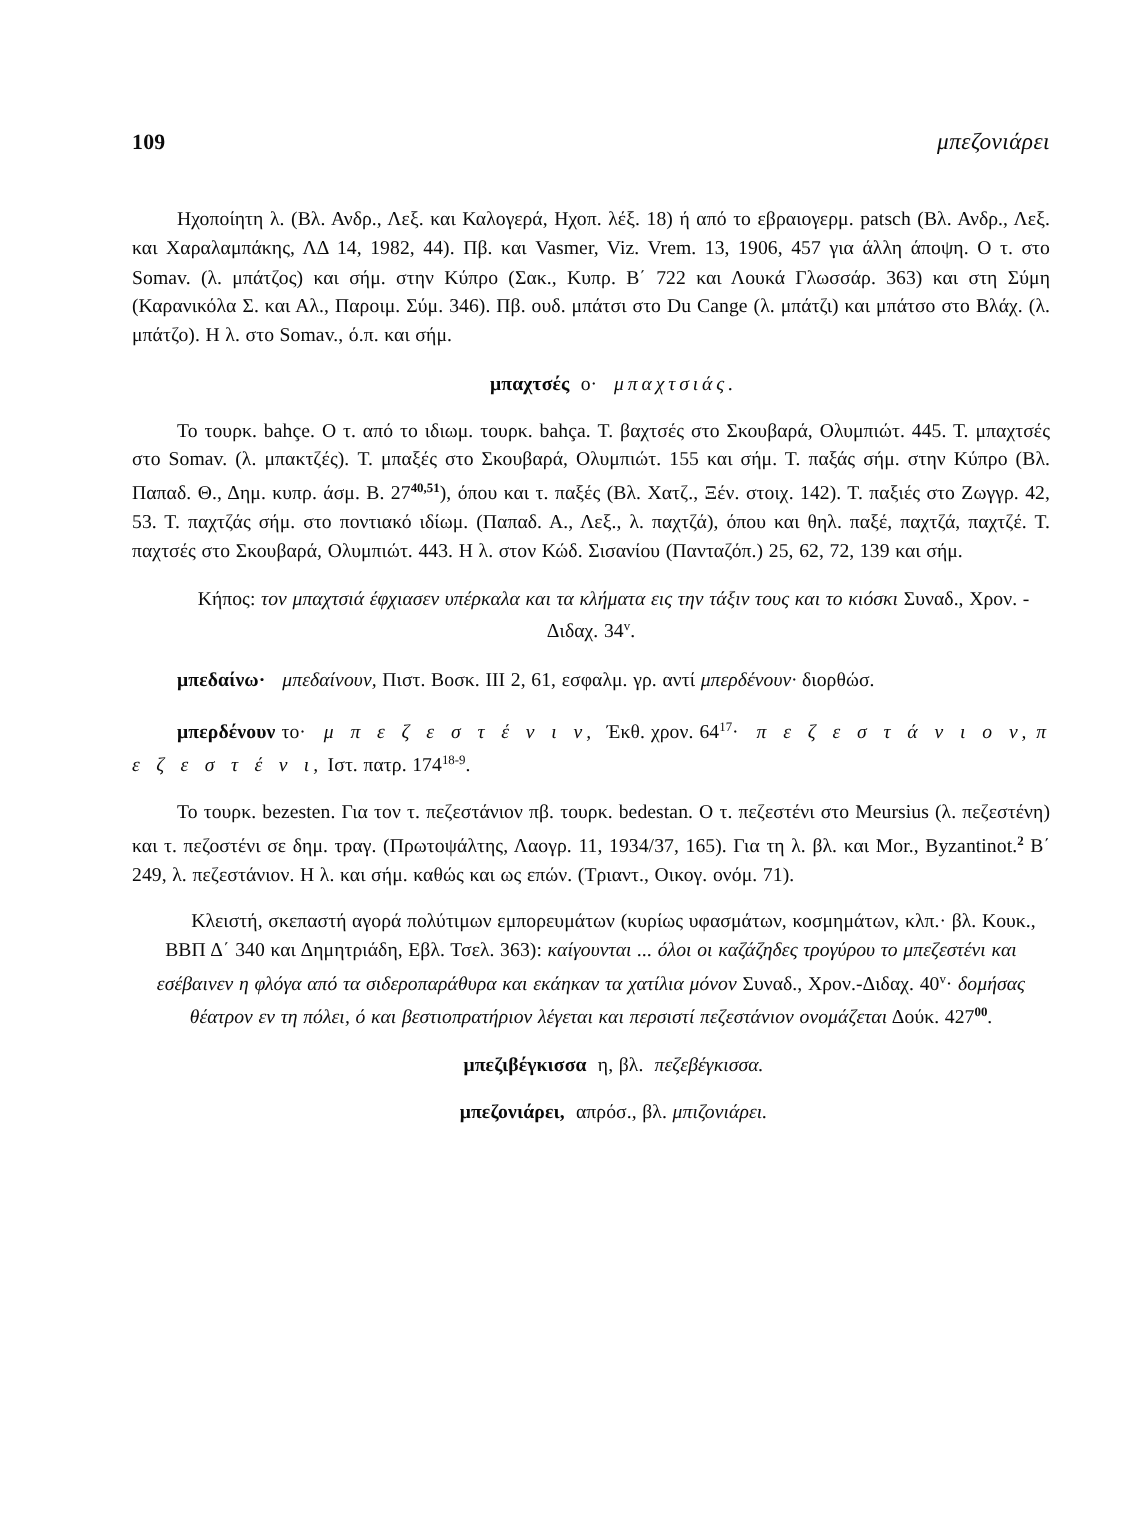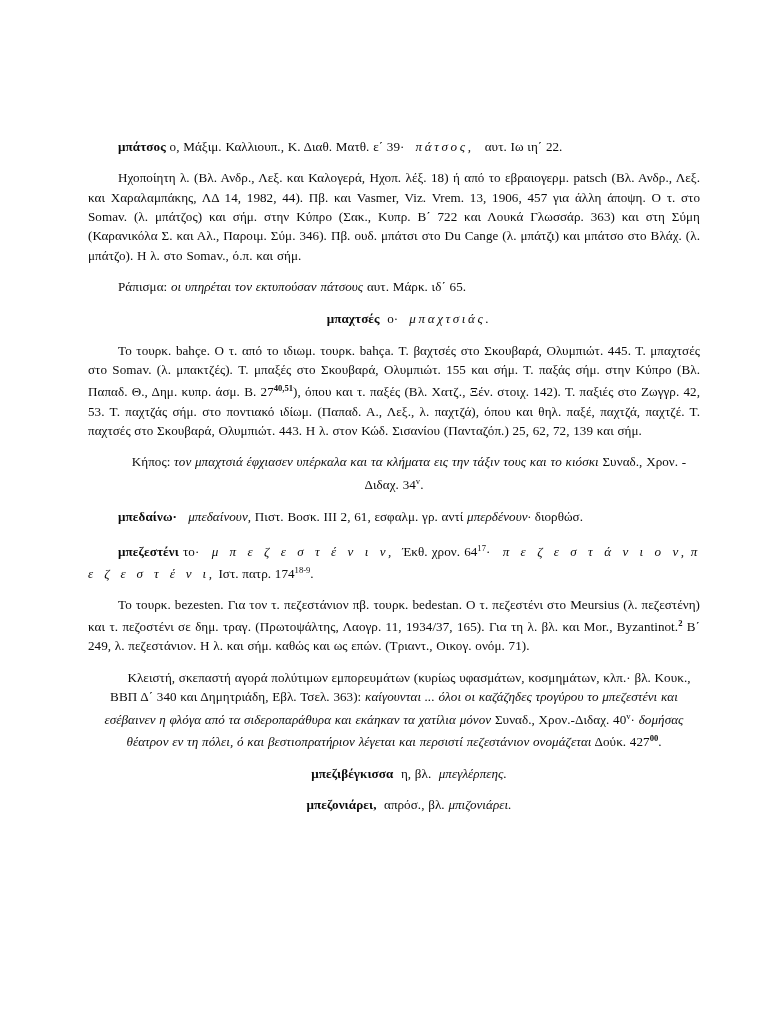--- a/index.html
+++ b/index.html
@@ -94,41 +94,33 @@
     letter-spacing: 0;
   }
   .quote { font-style: italic; }
   .rom { font-style: normal; }
 </style>
 </head>
 <body>
 
 <div class="page">
 
+  <div class="runhead">
+    <span class="folio">109</span>
+    <span class="runword">μπεζονιάρει</span>
+  </div>
 
   <div class="column">
 
 
-    <p class="blk ind gap-lg">
-      <span class="hw">μπάτσος</span>
-      <span class="rom">ο,</span>
-      <span class="rom">Μάξιμ. Καλλιουπ., Κ. Διαθ. Ματθ. ε΄ 39·</span>
-      &nbsp;&nbsp;<span class="sp">πάτσος,</span>
-      &nbsp;&nbsp;<span class="rom">αυτ. Ιω ιη΄ 22.</span>
-    </p>
 
     <p class="blk ind gap-sm">
       <span>Ηχοποίητη λ. (Βλ. Ανδρ., Λεξ. και Καλογερά, Ηχοπ. λέξ. 18) ή από το εβραιογερμ. patsch (Βλ. Ανδρ., Λεξ. και Χαραλαμπάκης, ΛΔ 14, 1982, 44). Πβ. και Vasmer, Viz. Vrem. 13, 1906, 457 για άλλη άποψη. Ο τ. στο Somav. (λ. μπάτζος) και σήμ. στην Κύπρο (Σακ., Κυπρ. Β΄ 722 και Λουκά Γλωσσάρ. 363) και στη Σύμη (Καρανικόλα Σ. και Αλ., Παροιμ. Σύμ. 346). Πβ. ουδ. μπάτσι στο Du Cange (λ. μπάτζι) και μπάτσο στο Βλάχ. (λ. μπάτζο). Η λ. στο Somav., ό.π. και σήμ.</span>
     </p>
 
-    <p class="blk ind gap-sm">
-      <span class="rom">Ράπισμα:</span>
-      <span class="quote">οι υπηρέται τον εκτυπούσαν πάτσους</span>
-      <span class="rom">αυτ. Μάρκ. ιδ΄ 65.</span>
-    </p>
 
     <p class="blk ind gap-lg last">
       <span class="hw">μπαχτσές</span>
       &nbsp;<span class="rom">ο·</span>
       &nbsp;&nbsp;<span class="sp">μπαχτσιάς.</span>
     </p>
 
     <p class="blk ind gap-sm"><span>Το τουρκ. bahçe. Ο τ. από το ιδιωμ. τουρκ. bahça. Τ. βαχτσές στο Σκουβαρά, Ολυμπιώτ. 445. Τ. μπαχτσές στο Somav. (λ. μπακτζές). Τ. μπαξές στο Σκουβαρά, Ολυμπιώτ. 155 και σήμ. Τ. παξάς σήμ. στην Κύπρο (Βλ. Παπαδ. Θ., Δημ. κυπρ. άσμ. Β. 27</span><span class="sup">40,51</span><span>), όπου και τ. παξές (Βλ. Χατζ., Ξέν. στοιχ. 142). Τ. παξιές στο Ζωγγρ. 42, 53. Τ. παχτζάς σήμ. στο ποντιακό ιδίωμ. (Παπαδ. Α., Λεξ., λ. παχτζά), όπου και θηλ. παξέ, παχτζά, παχτζέ. Τ. παχτσές στο Σκουβαρά, Ολυμπιώτ. 443. Η λ. στον Κώδ. Σισανίου (Πανταζόπ.) 25, 62, 72, 139 και σήμ.</span></p>
 
     <p class="blk ind gap-sm last">
@@ -142,37 +134,37 @@
     <p class="blk ind gap-lg">
       <span class="hw">μπεδαίνω·</span>
       &nbsp;&nbsp;<span class="it">μπεδαίνουν,</span>
       <span class="rom">Πιστ. Βοσκ. III 2, 61, εσφαλμ. γρ. αντί</span>
       <span class="it">μπερδένουν·</span>
       <span class="rom">διορθώσ.</span>
     </p>
 
 
     <p class="blk ind gap-lg">
-      <span class="hw">μπεζεστένι</span>
+      <span class="hw">μπερδένουν</span>
       <span class="rom">το·</span>
       &nbsp;&nbsp;<span class="sp">μ π ε ζ ε σ τ έ ν ι ν,</span>
       &nbsp;<span class="rom">Έκθ. χρον. 64</span><span class="sup-l">17</span><span class="rom">·</span>
       &nbsp;&nbsp;<span class="sp">π ε ζ ε σ τ ά ν ι ο ν,</span>
       <span class="sp">π ε ζ ε σ τ έ ν ι,</span>
       <span class="rom">Ιστ. πατρ. 174</span><span class="sup-l">18-9</span><span class="rom">.</span>
     </p>
 
     <p class="blk ind gap-sm"><span>Το τουρκ. bezesten. Για τον τ. πεζεστάνιον πβ. τουρκ. bedestan. Ο τ. πεζεστένι στο Meursius (λ. πεζεστένη) και τ. πεζοστένι σε δημ. τραγ. (Πρωτοψάλτης, Λαογρ. 11, 1934/37, 165). Για τη λ. βλ. και Mor., Byzantinot.</span><span class="sup">2</span><span> Β΄ 249, λ. πεζεστάνιον. Η λ. και σήμ. καθώς και ως επών. (Τριαντ., Οικογ. ονόμ. 71).</span></p>
 
     <p class="blk ind gap-sm last"><span class="rom">Κλειστή, σκεπαστή αγορά πολύτιμων εμπορευμάτων (κυρίως υφασμάτων, κοσμημάτων, κλπ.· βλ. Κουκ., ΒΒΠ Δ΄ 340 και Δημητριάδη, Εβλ. Τσελ. 363):</span> <span class="quote">καίγουνται ... όλοι οι καζάζηδες τρογύρου το μπεζεστένι και εσέβαινεν η φλόγα από τα σιδεροπαράθυρα και εκάηκαν τα χατίλια μόνον</span> <span class="rom">Συναδ., Χρον.-Διδαχ. 40</span><span class="sup-l">v</span><span class="rom">·</span> <span class="quote">δομήσας θέατρον εν τη πόλει, ό και βεστιοπρατήριον λέγεται και περσιστί πεζεστάνιον ονομάζεται</span> <span class="rom">Δούκ. 427</span><span class="sup">00</span><span class="rom">.</span></p>
 
     <p class="blk ind gap-lg last">
       <span class="hw">μπεζιβέγκισσα</span>
       &nbsp;<span class="rom">η, βλ.</span>
-      &nbsp;<span class="it">μπεγλέρπεης.</span>
+      &nbsp;<span class="it">πεζεβέγκισσα.</span>
     </p>
 
 
     <p class="blk ind gap-sm last">
       <span class="hw">μπεζονιάρει,</span>
       &nbsp;<span class="rom">απρόσ., βλ.</span>
       <span class="it">μπιζονιάρει.</span>
     </p>
 
   </div>

